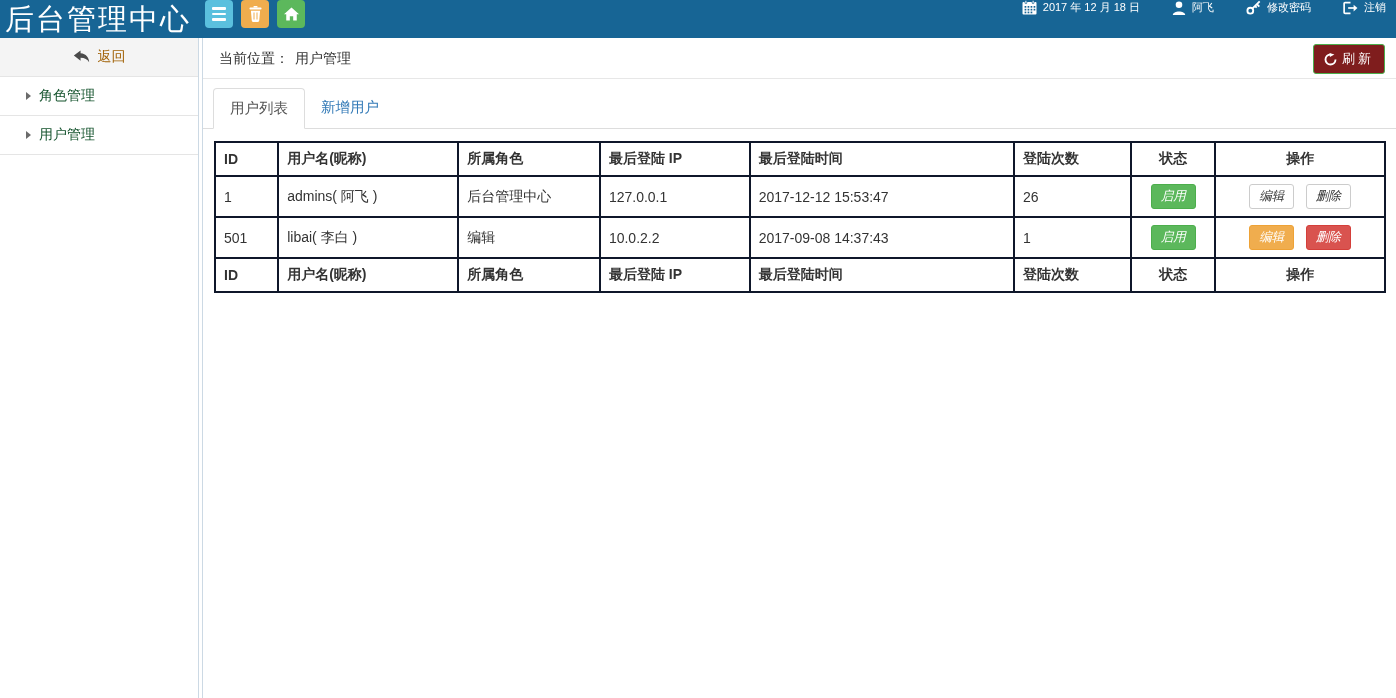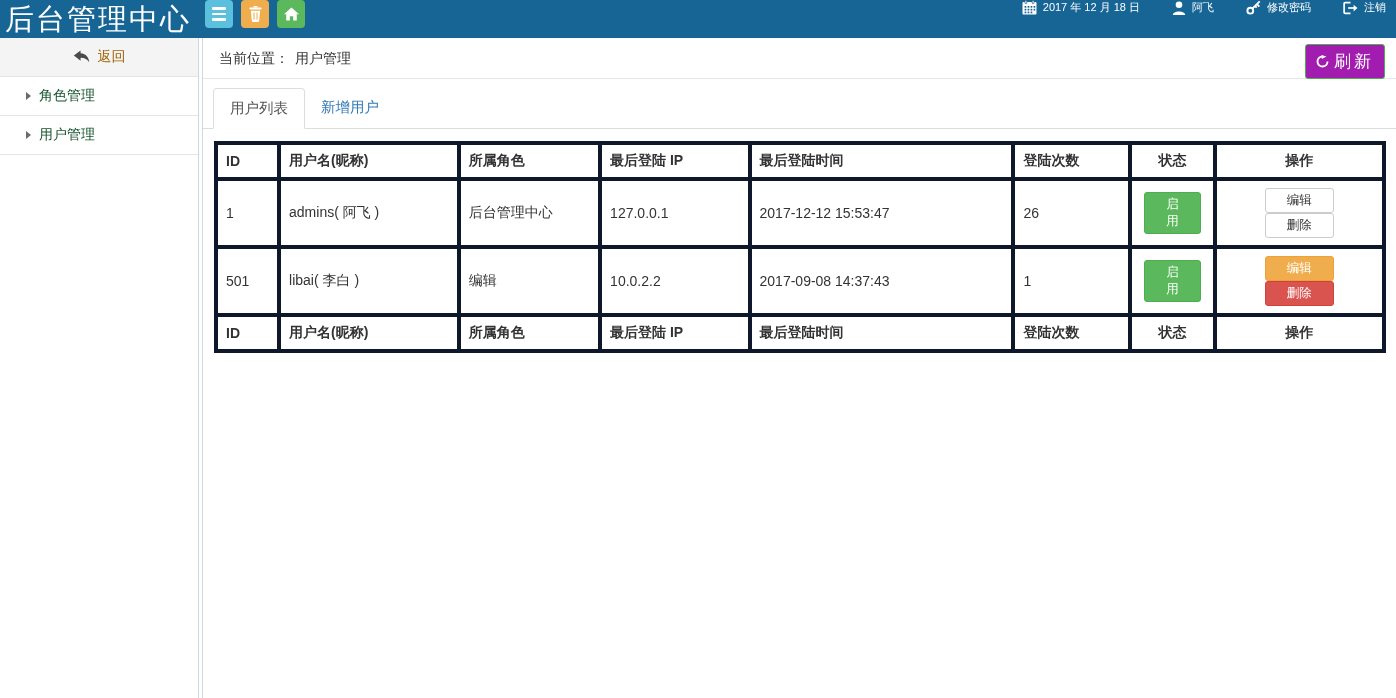--- a/index.html
+++ b/index.html
@@ -33,40 +33,40 @@
   .side-parent { color:#2a7ab9; font-weight:bold; }
   .side-parent .chev { margin-left:auto; color:#7fb2d9; font-size:18px; font-weight:normal; line-height:12px; }
   .side-sub { color:#14532d; padding-left:26px; }
   .caret-r { width:0; height:0; border-left:5px solid #6b6b6b; border-top:4px solid transparent;
              border-bottom:4px solid transparent; display:inline-block; flex:none; }
 
   
   .crumb-bar { height:41px; border-bottom:1px solid #e7e7e7; padding:12px 16px;
                font-size:14px; position:relative; }
   .crumb-bar .cur { margin-left:6px; }
-  .btn-refresh { position:absolute; right:11px; top:6px; background:#a21caf; border:1px solid #4cae4c;
-                 color:#fff; font-size:17px; padding:5px 10px; border-radius:3px; cursor:pointer;
+  .btn-refresh { position:absolute; right:11px; top:6px; background:#7f1d1d; border:1px solid #4cae4c;
+                 color:#fff; font-size:13px; padding:5px 10px; border-radius:3px; cursor:pointer;
                  display:flex; align-items:center; gap:5px; letter-spacing:3px;
                  font-family:inherit; }
 
   
   .tabs { padding:9px 10px 0; border-bottom:1px solid #ddd; display:flex; }
   .tab { font-size:14.5px; padding:10px 16px; margin-bottom:-1px; cursor:pointer; }
   .tab.active { background:#fff; border:1px solid #ddd; border-bottom-color:#fff;
                 border-radius:4px 4px 0 0; color:#555; }
   .tab.plain { color:#337ab7; }
 
   
   table { border-collapse:collapse; width:calc(100% - 21px); margin:12px 10px 0 11px;
           font-size:14px; }
-  th,td { border:4px solid #0f172a; padding:7px 8px; text-align:left; height:33px;margin-top:31px; }
+  th,td { border:2px solid #0f172a; padding:7px 8px; text-align:left; height:33px;margin-top:31px; }
   th { font-weight:bold; color:#333; }
   .c { text-align:center; }
-  .btn { display:inline-block; border-radius:3px; font-size:12.5px; padding:3px 21px;
-         border:1px solid transparent; cursor:pointer; font-family:inherit; margin:0 4px; }
+  .btn { display:inline-block; border-radius:3px; font-size:12.5px; padding:3px 9px;
+         border:1px solid transparent; cursor:pointer; font-family:inherit; margin:0 4px;font-style:italic; }
   .btn-default { background:#fff; border-color:#ccc; color:#333; }
   .btn-success { background:#5cb85c; border-color:#4cae4c; color:#fff; }
   .btn-warning { background:#f0ad4e; border-color:#eea236; color:#fff; }
   .btn-danger  { background:#d9534f; border-color:#d43f3a; color:#fff; }
 
   svg { display:block; flex:none; }
 </style>
 </head>
 <body>
 

